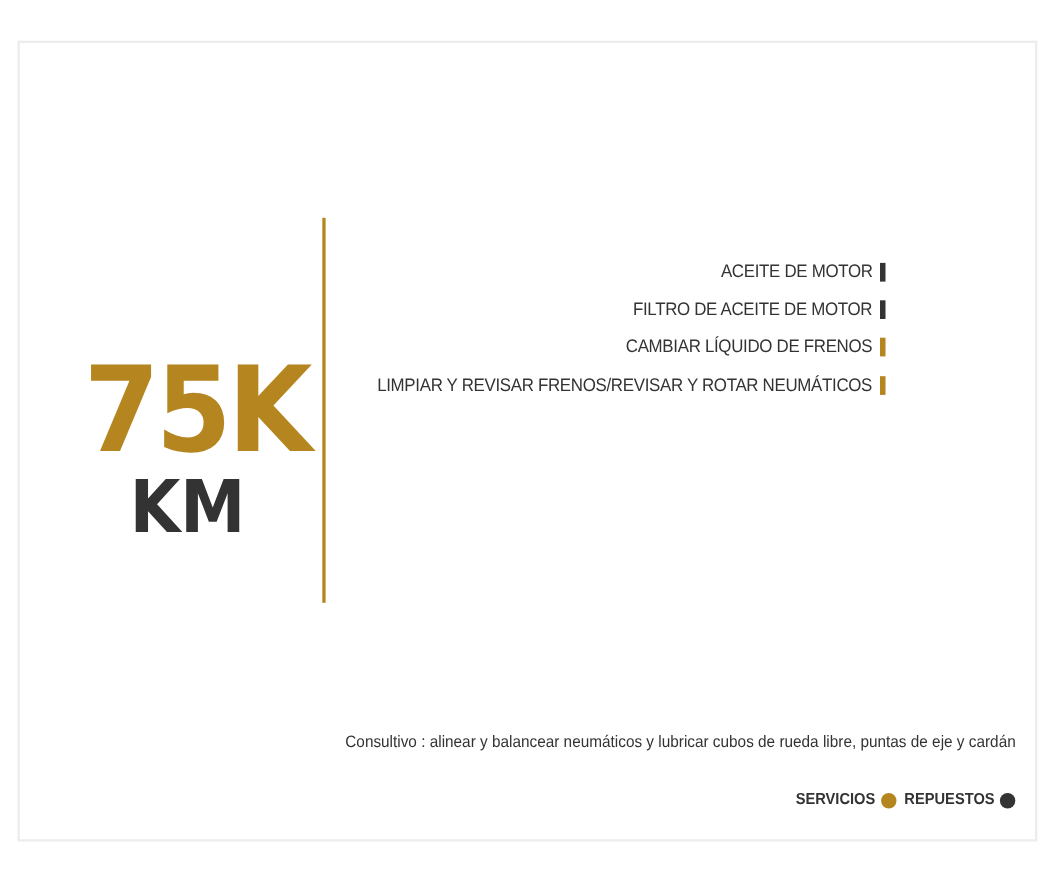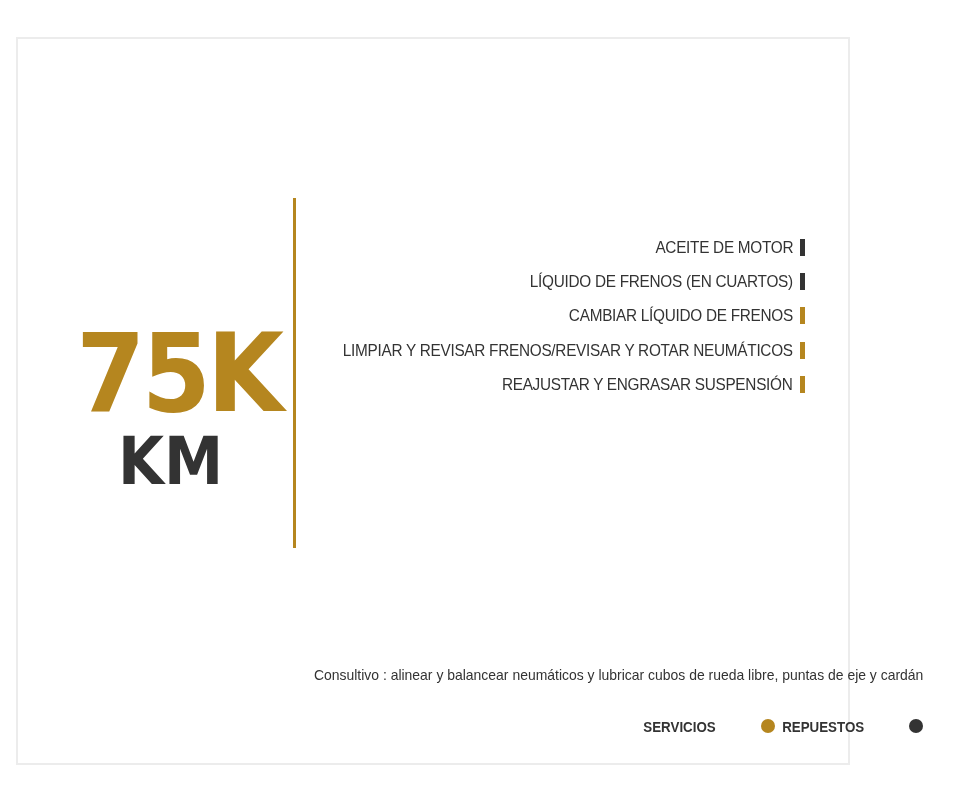--- a/index.html
+++ b/index.html
@@ -2,21 +2,21 @@
 <html><head>
   <meta charset="utf-8">
   <style>
     * { box-sizing: border-box; margin: 0; padding: 0; }
     html, body { width: 960px; height: 801px; background: #ffffff; overflow: hidden; }
     body { position: relative; font-family: "Liberation Sans", "DejaVu Sans", sans-serif; }
 
     .card {
       position: absolute;
       left: 16px; top: 37px;
-      width: 834px; height: 728px;
+      width: 927px; height: 728px;
       border: 2px solid #ececec;
       background: #ffffff;
     }
 
     .km-block {
       position: absolute;
       left: 50px; top: 280px;
       width: 205px;
       text-align: center;
     }
@@ -91,22 +91,21 @@
     }
 
     .legend {
       position: absolute;
       right: 37px; top: 719px;
       display: flex;
       align-items: center;
     }
     .legend-item {
       display: flex;
-      align-items: flex-start;
-      gap: 40px;
+      align-items: flex-end;
     }
     .legend-item + .legend-item { }
     .legend-label {
       font-family: "Liberation Sans", sans-serif;
       font-weight: bold;
       font-size: 14.5px;
       color: #333333;
       transform: scaleX(0.92);
       transform-origin: right center;
     }
@@ -127,33 +126,29 @@
 </div>
 
 <div class="divider"></div>
 
 <div class="items">
   <div class="item">
     <span class="item-label">ACEITE DE MOTOR</span>
     <span class="item-marker marker-parts"></span>
   </div>
   <div class="item">
-    <span class="item-label">LÍQUIDO DE FRENOS (EN CUARTOS)</span>
+    <span class="item-label">FILTRO DE ACEITE DE MOTOR</span>
     <span class="item-marker marker-parts"></span>
   </div>
   <div class="item">
     <span class="item-label">CAMBIAR LÍQUIDO DE FRENOS</span>
     <span class="item-marker marker-service"></span>
   </div>
   <div class="item">
     <span class="item-label">LIMPIAR Y REVISAR FRENOS/REVISAR Y ROTAR NEUMÁTICOS</span>
-    <span class="item-marker marker-service"></span>
-  </div>
-  <div class="item">
-    <span class="item-label">REAJUSTAR Y ENGRASAR SUSPENSIÓN</span>
     <span class="item-marker marker-service"></span>
   </div>
 </div>
 
 <div class="advisory">Consultivo :  alinear y balancear neumáticos y lubricar cubos de rueda libre, puntas de eje y cardán</div>
 
 <div class="legend">
   <div class="legend-item">
     <span class="legend-label">SERVICIOS</span>
     <span class="legend-dot" style="background:#b5861f"></span>

